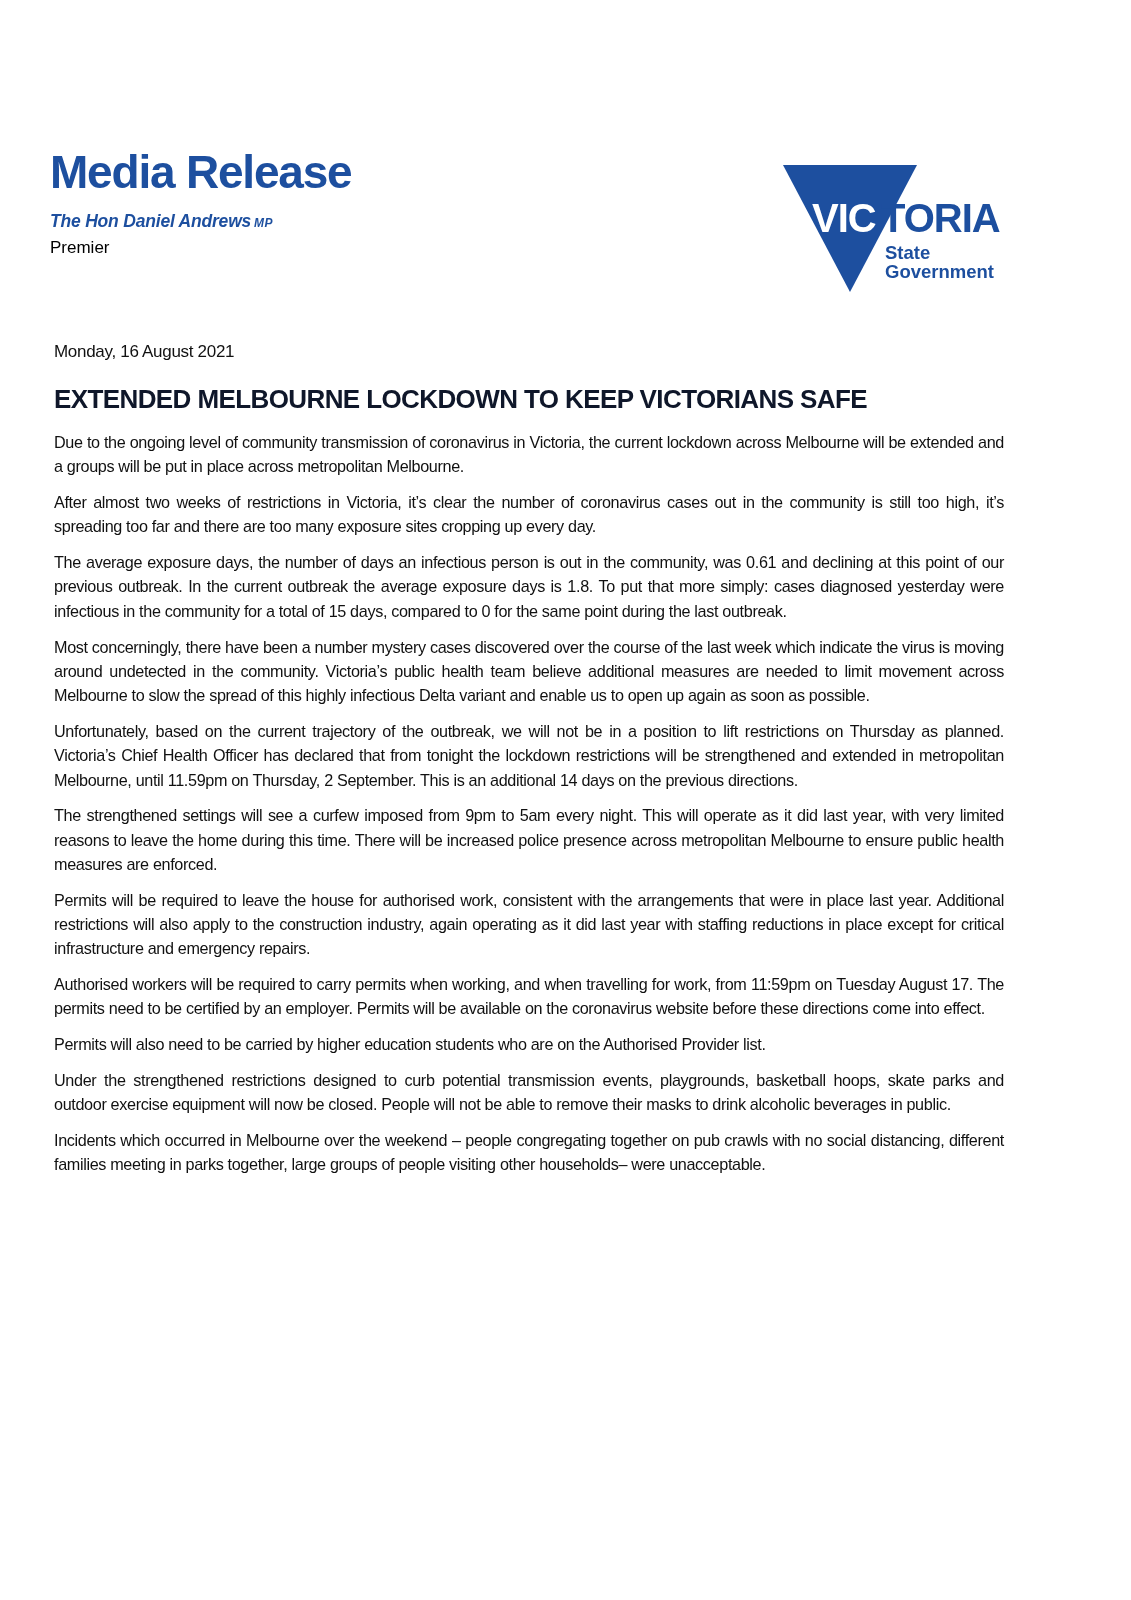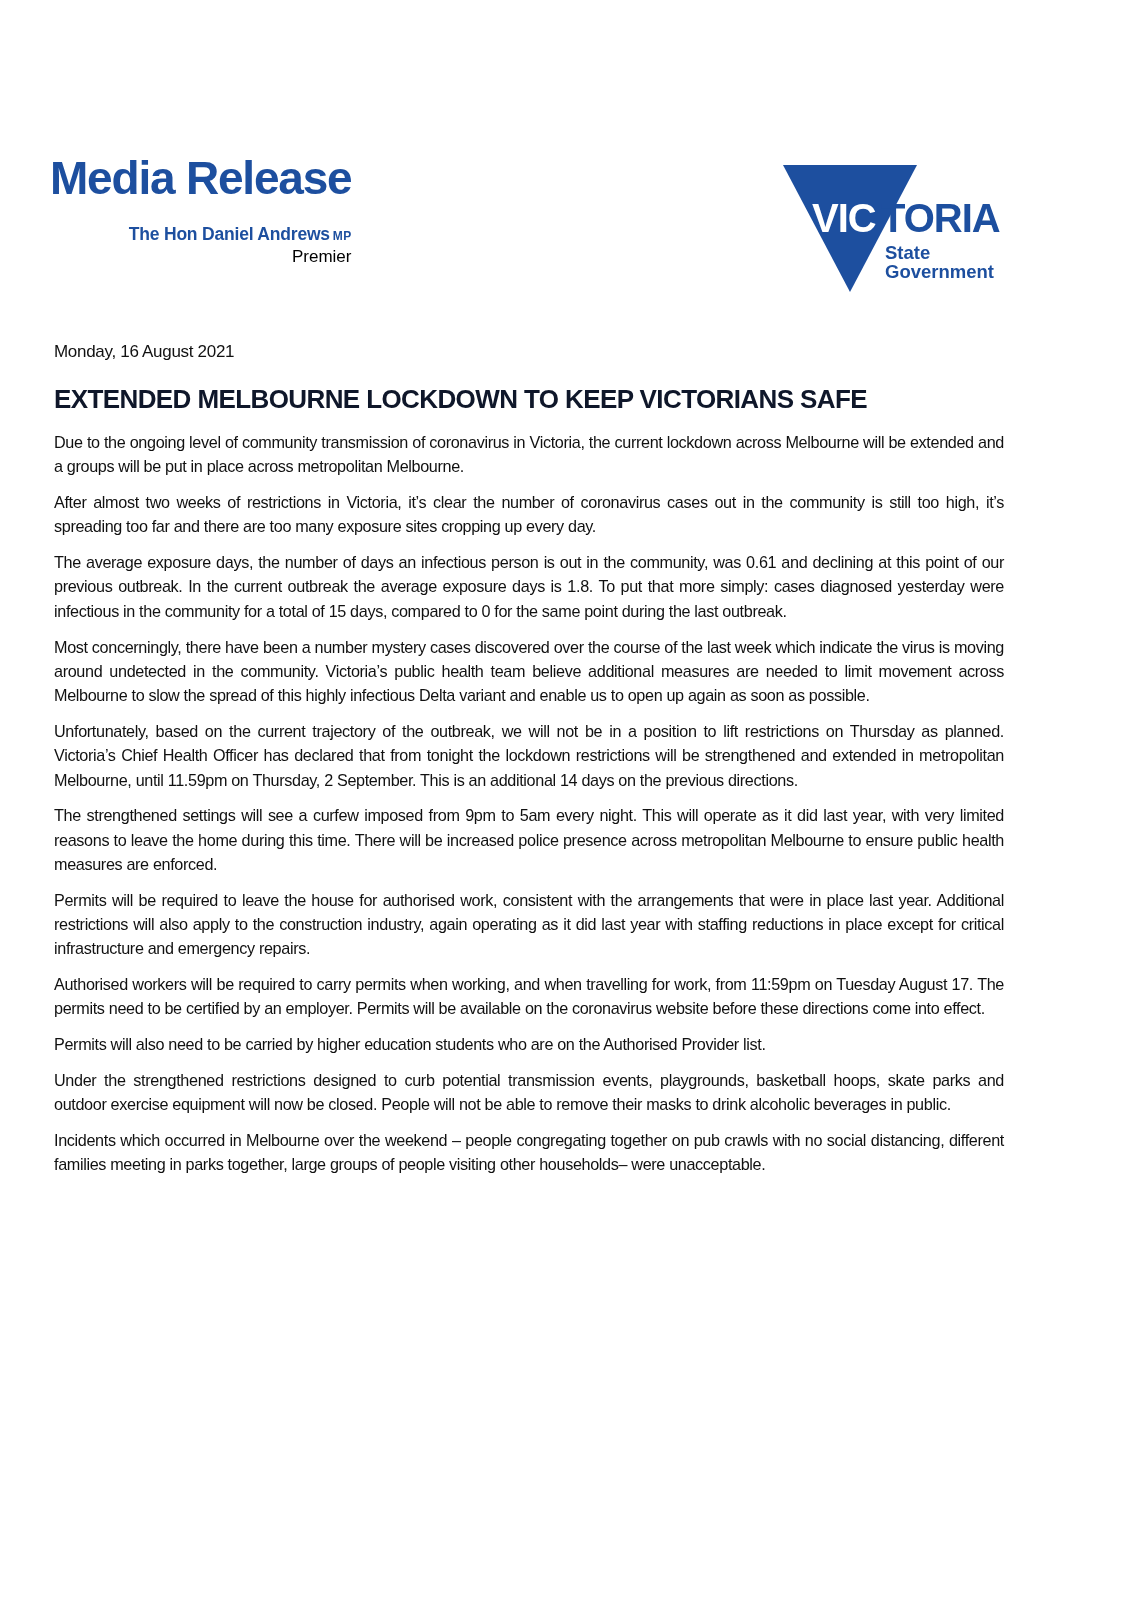--- a/index.html
+++ b/index.html
@@ -11,39 +11,39 @@
       width: 1131px;
       height: 1600px;
       position: relative;
       overflow: hidden;
       font-family: "Liberation Sans", sans-serif;
       color: #111111;
     }
     .header-left {
       position: absolute;
       left: 50px;
-      top: 152px;
-      text-align: right;
+      top: 146px;
     }
     .media-release {
       font-family: "Liberation Sans", sans-serif;
       font-weight: bold;
       font-size: 46px;
       color: #1d4f9f;
       letter-spacing: -1.2px;
       line-height: 52px;
       margin: 0;
     }
     .minister {
       font-weight: bold;
       font-size: 17.5px;
       color: #1d4f9f;
-      margin-top: 20px;
-      line-height: 20px;
+      margin-top: 9px;
+      line-height: 28px;
       letter-spacing: -0.2px;
+      font-style: italic;
     }
     .minister .mp {
       font-size: 12px;
       margin-left: 3px;
       letter-spacing: 0.3px;
     }
     .role {
       font-size: 17px;
       color: #000000;
       line-height: 21px;

